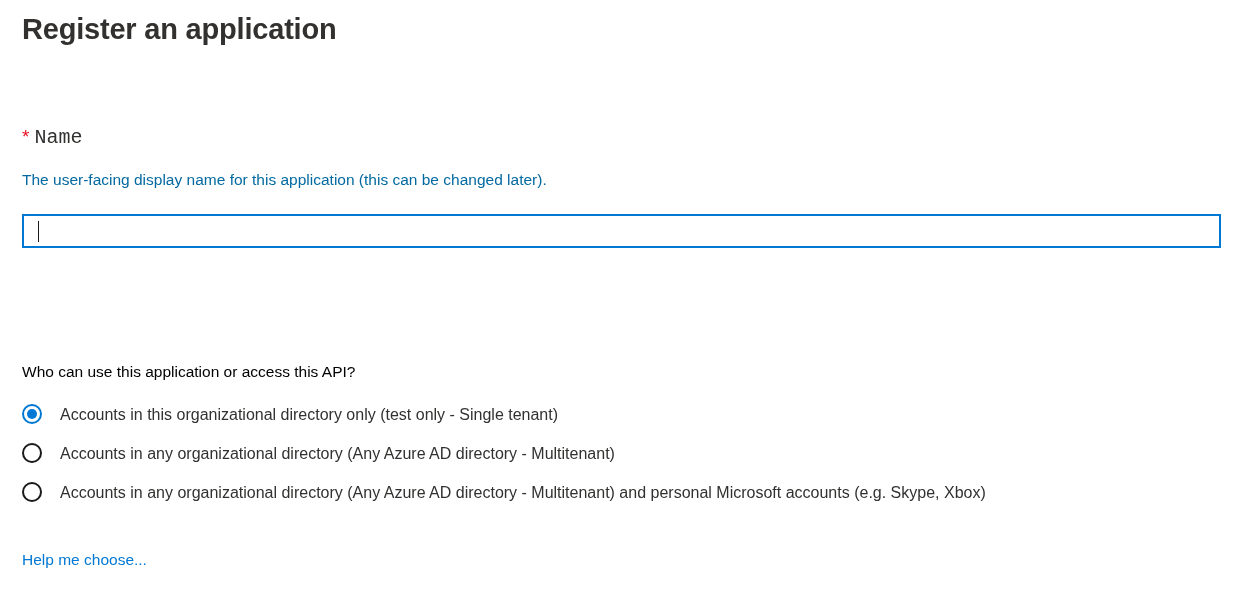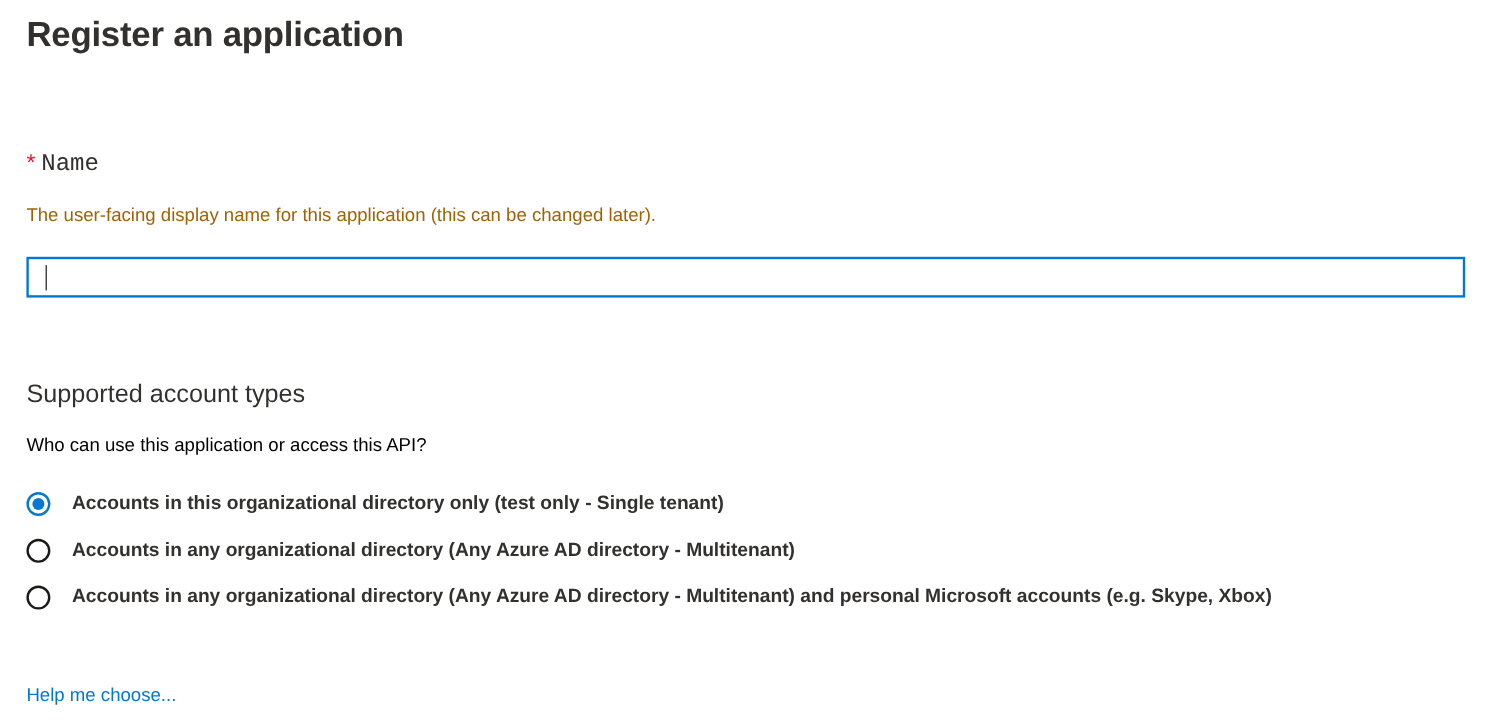--- a/index.html
+++ b/index.html
@@ -54,21 +54,21 @@
   .label-text {
     margin-left: 5px;
     font-family: Liberation Mono, monospace;
   }
   .field-desc {
     position: absolute;
     left: 22px;
     top: 169px;
     font-size: 15.5px;
     line-height: 22px;
-    color: #a16207;
+    color: #0369a1;
     white-space: nowrap;
   }
   .text-input-wrap {
     position: absolute;
     left: 22px;
     top: 214px;
     width: 1199px;
     height: 34px;
     border: 2px solid #0078d4;
     background: #ffffff;
@@ -119,25 +119,23 @@
 
   .radio-group {
     position: absolute;
     left: 22px;
     top: 404px;
     width: 1210px;
   }
   .radio-row {
     position: relative;
     display: flex;
-    align-items: center;
     height: 32px;
     margin-bottom: 7px;
     cursor: pointer;
-    font-weight: bold;
   }
   .radio-mark {
     position: relative;
     flex: 0 0 auto;
     width: 20px;
     height: 20px;
     border-radius: 50%;
     border: 2px solid #1b1a19;
     box-sizing: border-box;
     background: #ffffff;
@@ -168,42 +166,40 @@
   .help-link {
     position: absolute;
     left: 22px;
     top: 549px;
     font-size: 15.5px;
     line-height: 22px;
     color: #0078d4;
     text-decoration: none;
     cursor: pointer;
     white-space: nowrap;
-    margin-top: 20px;
   }
 </style>
 </head>
 <body>
 
 <div class="page">
 
   <div class="page-title">Register an application</div>
 
   <div class="field-label">
     <span class="required-star">*</span><span class="label-text">Name</span>
   </div>
 
   <div class="field-desc">The user-facing display name for this application (this can be changed later).</div>
 
   <div class="text-input-wrap">
     <input class="text-input" type="text" value="" placeholder="" style="">
     <div class="caret"></div>
   </div>
 
-  <div class="section-title">Supported account types</div>
   <div class="section-desc">Who can use this application or access this API?</div>
 
   <div class="radio-group">
 
     <div class="radio-row checked">
       <span class="radio-mark"></span>
       <span class="radio-label">Accounts in this organizational directory only (test only - Single tenant)</span>
     </div>
 
     <div class="radio-row">

